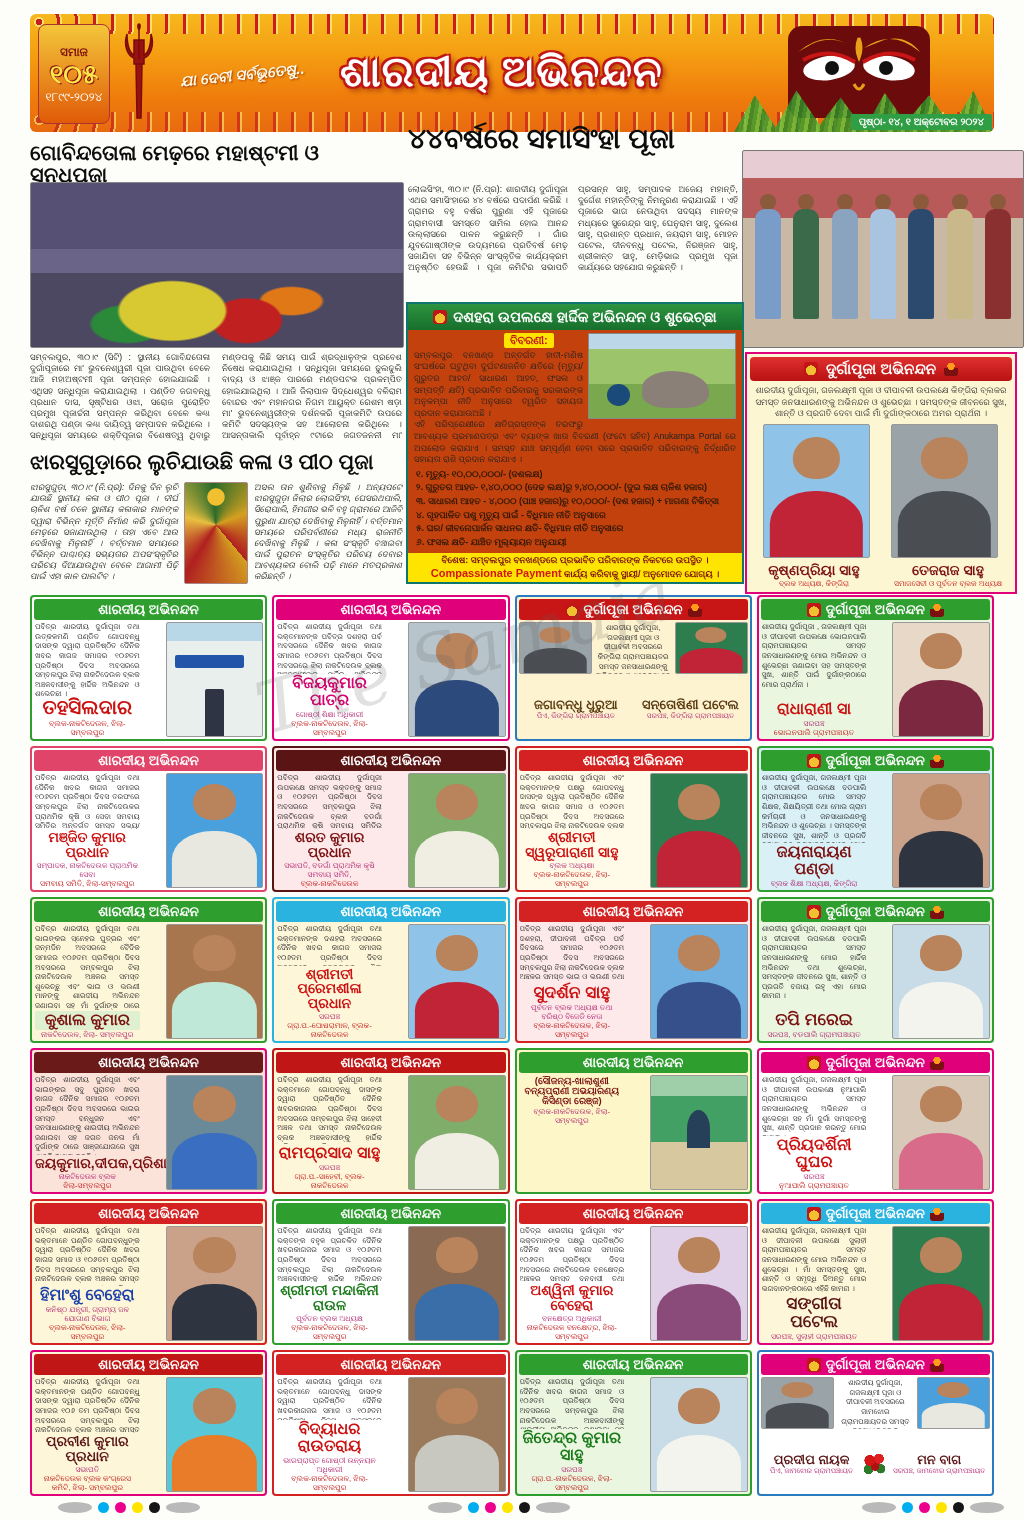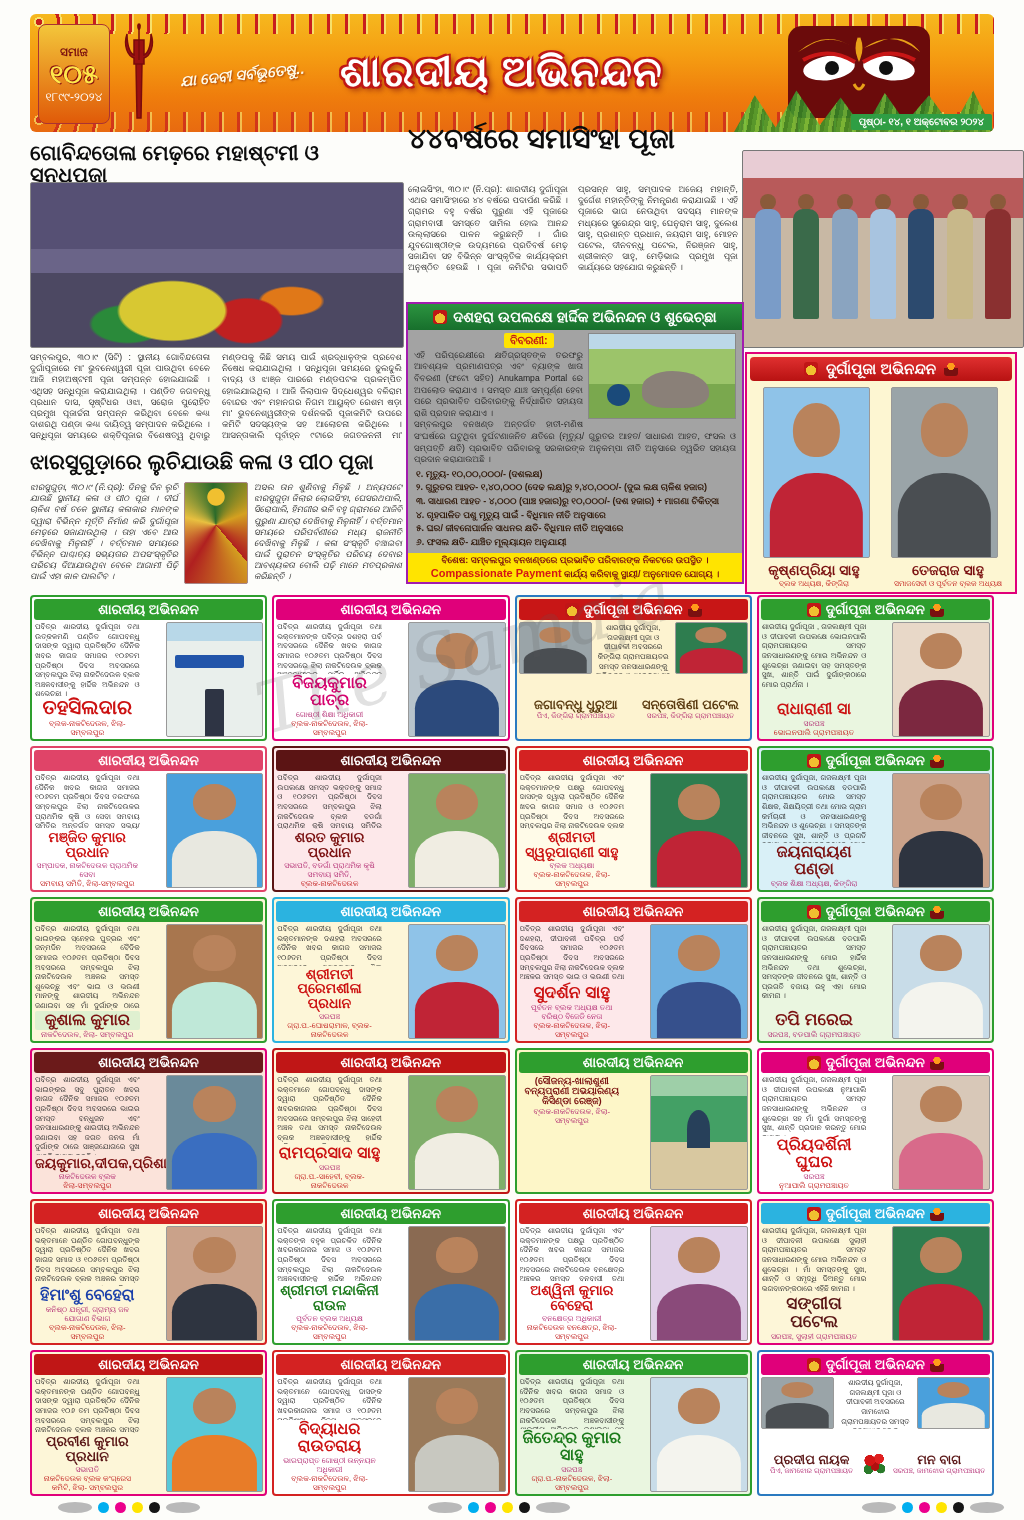--- a/index.html
+++ b/index.html
@@ -51,22 +51,22 @@
       #401818;}
   #art3-cols{position:absolute;left:408px;top:184px;width:330px;height:114px;column-count:2;column-gap:10px;}
   #group-photo{position:absolute;left:742px;top:150px;width:268px;height:196px;border:1px solid #777;border-radius:2px;
     background:linear-gradient(180deg,#e8ccd4 0 14%,#b85a5a 14% 34%,#c8b8a4 34%);display:flex;align-items:flex-end;padding:0 6px;}
   .man{flex:1;position:relative;height:78%;}
   .man::before{content:"";position:absolute;left:50%;top:0;width:16px;height:16px;transform:translateX(-50%);
     border-radius:50%;background:#8a5a3a;}
   .man::after{content:"";position:absolute;left:50%;top:15px;width:26px;height:72%;transform:translateX(-50%);
     border-radius:10px 10px 2px 2px;background:var(--sh,#4a6a9a);}
   
-  #forest-ad{position:absolute;left:406px;top:302px;width:334px;height:278px;border:2px solid #a21caf;
-    background:#a3a3a3;display:flex;flex-direction:column;overflow:hidden;}
+  #forest-ad{position:absolute;left:406px;top:302px;width:334px;height:278px;border:2px solid #0f766e;
+    background:#c2410c;display:flex;flex-direction:column;overflow:hidden;}
   .fa-hdr{background:linear-gradient(180deg,#2c9440,#176f2c);color:#fff;font-weight:bold;font-size:14.5px;
     display:flex;align-items:center;justify-content:center;gap:6px;height:26px;flex:none;}
   .fa-body{position:relative;flex:1;padding:3px 6px;font-size:8.6px;line-height:1.35;text-align:justify;color:#222;}
   .fa-detail{display:inline-block;background:#ffe400;color:#c01616;font-weight:bold;font-size:11px;padding:0 6px;
     border-radius:2px;margin:0 0 2px 90px;}
   .fa-photo{float:right;width:146px;height:84px;margin:0 0 3px 5px;border:1px solid #888;
     background:linear-gradient(180deg,#bcd8e8 0 18%,#9cc46a 18% 60%,#7aa84e 60%);position:relative;}
   .fa-photo::before{content:"";position:absolute;right:18%;bottom:12%;width:46%;height:44%;border-radius:50% 60% 40% 40%;
     background:#8a8078;}
   .fa-photo::after{content:"";position:absolute;left:12%;bottom:14%;width:16%;height:26%;border-radius:50%;
@@ -226,22 +226,22 @@
   </div>
 
   <div id="forest-ad">
     <div class="fa-hdr">
       <span class="hico l"></span>
       <span>ଦଶହରା ଉପଲକ୍ଷେ ହାର୍ଦ୍ଦିକ ଅଭିନନ୍ଦନ ଓ ଶୁଭେଚ୍ଛା</span>
     </div>
     <div class="fa-body">
       <span class="fa-detail">ବିବରଣୀ:</span>
       <div class="fa-photo"></div>
+      <div>ସମ୍ବଲପୁର ବନଖଣ୍ଡ ଅନ୍ତର୍ଗତ ହାତୀ-ମଣିଷ ସଂଘର୍ଷରେ ଘଟୁଥିବା ଦୁର୍ଘଟଣାଜନିତ କ୍ଷତିରେ (ମୃତ୍ୟୁ/ ଗୁରୁତର ଆହତ/ ସାଧାରଣ ଆହତ, ଫସଲ ଓ ସମ୍ପତ୍ତି କ୍ଷତି) ପ୍ରଭାବିତ ପରିବାରକୁ ସରକାରଙ୍କ ଅନୁକମ୍ପା ନୀତି ଅନୁସାରେ ତ୍ୱରିତ ସହାୟତା ପ୍ରଦାନ କରାଯାଉଅଛି ।</div>
       <div>ଏହି ପରିପ୍ରେକ୍ଷୀରେ କ୍ଷତିଗ୍ରସ୍ତଙ୍କ ତରଫରୁ ଆବଶ୍ୟକ ପ୍ରମାଣପତ୍ର ଏବଂ ବ୍ୟାଙ୍କ ଖାତା ବିବରଣୀ (ଫଟୋ ସହିତ) Anukampa Portal ରେ ଅପଲୋଡ କରାଯାଏ । ସମସ୍ତ ଯାଞ୍ଚ ସମ୍ପୂର୍ଣ୍ଣ ହେବା ପରେ ପ୍ରଭାବିତ ପରିବାରଙ୍କୁ ନିର୍ଦ୍ଧାରିତ ସହାୟତା ରାଶି ପ୍ରଦାନ କରାଯାଏ ।</div>
-      <div>ସମ୍ବଲପୁର ବନଖଣ୍ଡ ଅନ୍ତର୍ଗତ ହାତୀ-ମଣିଷ ସଂଘର୍ଷରେ ଘଟୁଥିବା ଦୁର୍ଘଟଣାଜନିତ କ୍ଷତିରେ (ମୃତ୍ୟୁ/ ଗୁରୁତର ଆହତ/ ସାଧାରଣ ଆହତ, ଫସଲ ଓ ସମ୍ପତ୍ତି କ୍ଷତି) ପ୍ରଭାବିତ ପରିବାରକୁ ସରକାରଙ୍କ ଅନୁକମ୍ପା ନୀତି ଅନୁସାରେ ତ୍ୱରିତ ସହାୟତା ପ୍ରଦାନ କରାଯାଉଅଛି ।</div>
       <ul class="fa-list">
         <li>୧. ମୃତ୍ୟୁ- ୧୦,୦୦,୦୦୦/- (ଦଶଲକ୍ଷ)</li>
         <li>୨. ଗୁରୁତର ଆହତ- ୧,୪୦,୦୦୦ (ଦେଢ ଲକ୍ଷ)ରୁ ୨,୪୦,୦୦୦/- (ଦୁଇ ଲକ୍ଷ ଚାଳିଶ ହଜାର)</li>
         <li>୩. ସାଧାରଣ ଆହତ - ୪,୦୦୦ (ପାଞ୍ଚ ହଜାର)ରୁ ୧୦,୦୦୦/- (ଦଶ ହଜାର) + ମାଗଣା ଚିକିତ୍ସା</li>
         <li>୪. ଗୃହପାଳିତ ପଶୁ ମୃତ୍ୟୁ ପାଇଁ - ବିଧିମାନ ନୀତି ଅନୁସାରେ</li>
         <li>୫. ଘର/ ଜୀବନୋପାର୍ଜନ ସାଧନର କ୍ଷତି- ବିଧିମାନ ନୀତି ଅନୁସାରେ</li>
         <li>୬. ଫସଲ କ୍ଷତି- ଯାଞ୍ଚିତ ମୂଲ୍ୟାୟନ ଅନୁଯାୟୀ</li>
       </ul>
     </div>
     <div class="fa-note">
@@ -250,20 +250,21 @@
     </div>
     <div class="fa-footer">ସମ୍ବଲପୁର ବନଖଣ୍ଡ, ସମ୍ବଲପୁର</div>
   </div>
 
   <div id="durga-box">
     <div class="db-hdr">
       <span class="hico l"></span>
       <span>ଦୁର୍ଗାପୂଜା ଅଭିନନ୍ଦନ</span>
       <span class="hico r"></span>
     </div>
+    <div class="db-msg">ଶାରଦୀୟ ଦୁର୍ଗାପୂଜା, ଗଜଲକ୍ଷ୍ମୀ ପୂଜା ଓ ଦୀପାବଳୀ ଉପଲକ୍ଷେ କିଙ୍ଗିରା ବ୍ଲକର ସମସ୍ତ ଜନସାଧାରଣଙ୍କୁ ଅଭିନନ୍ଦନ ଓ ଶୁଭେଚ୍ଛା । ସମସ୍ତଙ୍କ ଜୀବନରେ ସୁଖ, ଶାନ୍ତି ଓ ପ୍ରଗତି ଦେବା ପାଇଁ ମାଁ ଦୁର୍ଗାଙ୍କଠାରେ ଅମର ପ୍ରାର୍ଥନା ।</div>
     <div class="db-photos">
       <div class="db-ph abphoto p-blue-sari"></div>
       <div class="db-ph abphoto p-gray"></div>
     </div>
     <div class="db-names">
       <div class="db-nm">କୃଷ୍ଣପ୍ରିୟା ସାହୁ</div>
       <div class="db-nm">ତେଜରାଜ ସାହୁ</div>
     </div>
     <div class="db-ds">
       <div>ବ୍ଲକ ଅଧ୍ୟକ୍ଷ, କିଙ୍ଗିରା</div>

